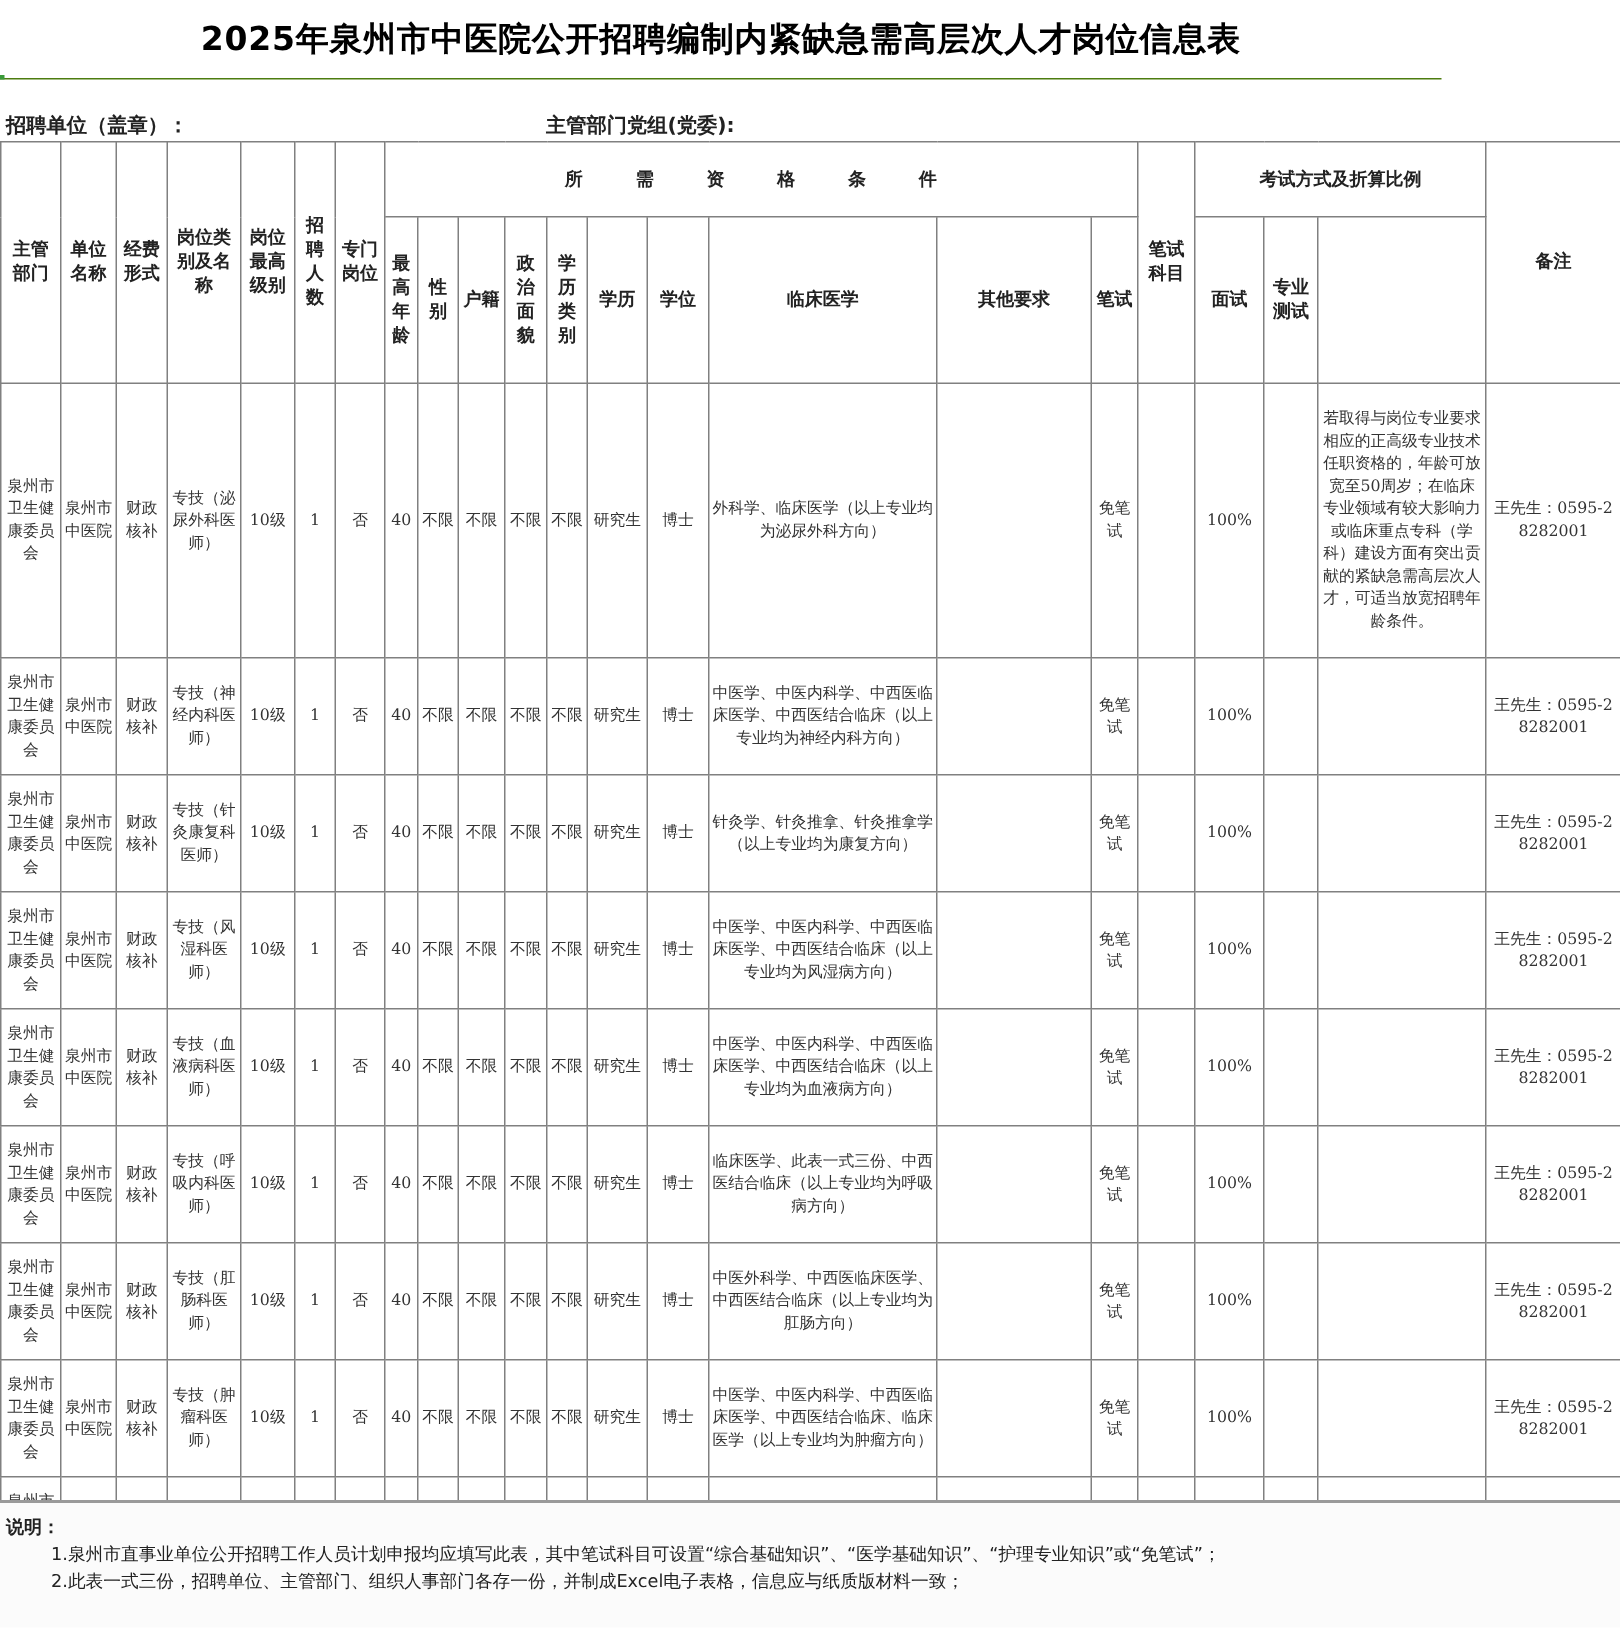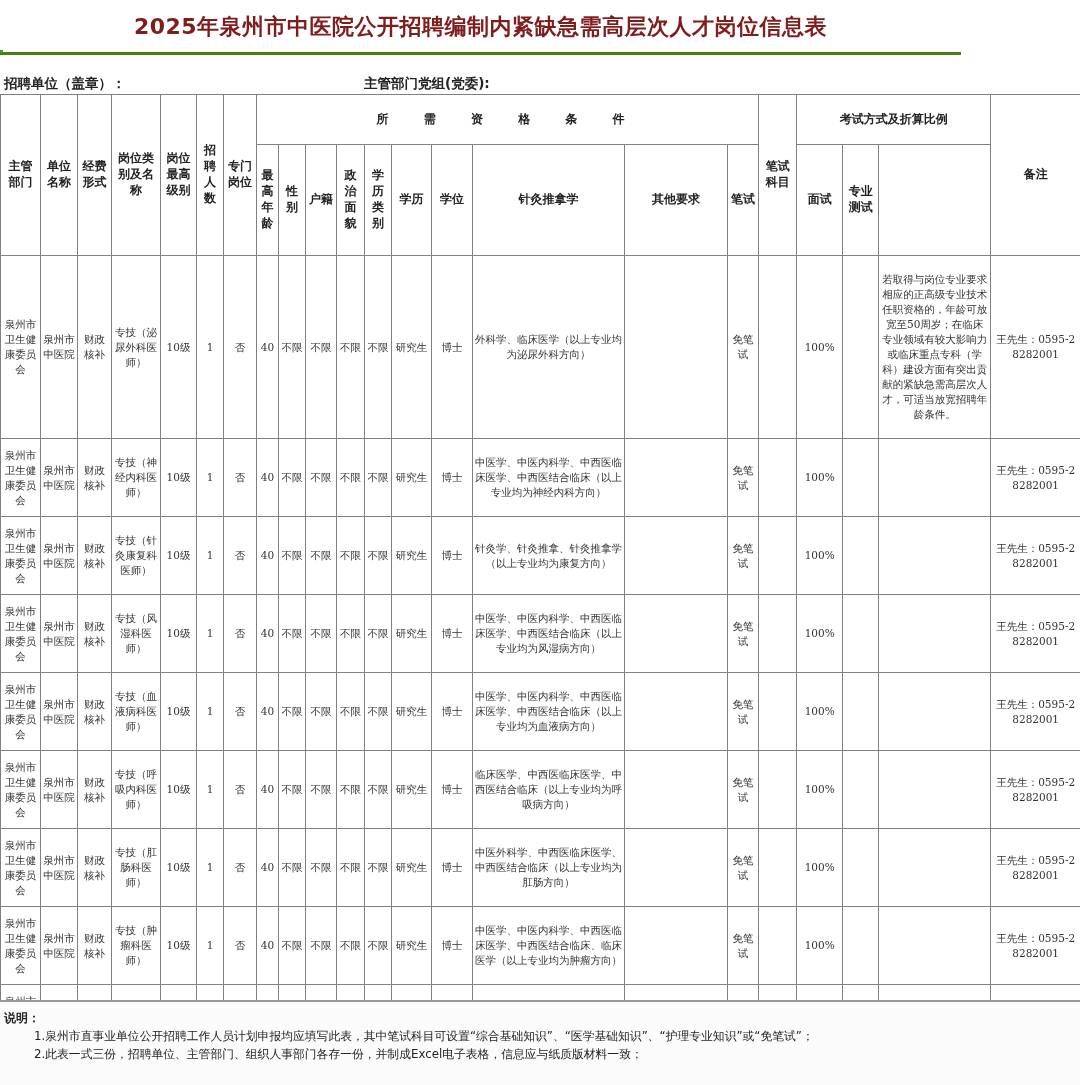--- a/index.html
+++ b/index.html
@@ -1,17 +1,17 @@
 <!DOCTYPE html>
 <html><head>
 <meta charset="utf-8">
 <style>
   html, body { margin: 0; padding: 0; background: #ffffff; }
   body { width: 1080px; height: 1085px; position: relative; overflow: hidden; color: #1a1a1a; font-family: "DejaVu Serif", "Liberation Serif", serif; }
-  .title { position: absolute; left: 0; top: 0; width: 961px; height: 52px; line-height: 54px; text-align: center; font-family: "DejaVu Sans", "Liberation Sans", sans-serif; font-size: 22px; font-weight: bold; letter-spacing: 0.5px; color: #7f1d1d; border-bottom: 3px solid #4d7c0f; }
+  .title { position: absolute; left: 0; top: 0; width: 961px; height: 52px; line-height: 54px; text-align: center; font-family: "DejaVu Sans", "Liberation Sans", sans-serif; font-size: 22px; font-weight: bold; letter-spacing: 0.5px; color: #000000; border-bottom: 1px solid #4d7c0f; }
   .subline { position: absolute; top: 62px; font-family: "DejaVu Sans", "Liberation Sans", sans-serif; font-size: 13.5px; font-weight: bold; color: #222; margin-top: 13px; }
   .sub-left { left: 4px; }
   .sub-right { left: 364px; }
   table.main { position: absolute; left: 0; top: 94px; width: 1080px; border-collapse: collapse; table-layout: fixed; }
   table.main td, table.main th { border: 1px solid #808080; padding: 0 2px; text-align: center; vertical-align: middle; font-size: 10.5px; line-height: 15px; overflow: hidden; word-break: break-all; }
   table.main th { font-family: Liberation Mono, monospace; font-weight: bold; font-size: 12px; line-height: 16px; color: #222; }
   table.main td { font-family: "DejaVu Serif", "Liberation Serif", serif; color: #333; }
   td.major { text-align: left; padding-left: 3px; font-size: 11px; line-height: 16.5px; }
   td.remark { text-align: left; font-size: 10.5px; line-height: 15.5px; padding: 0 3px; }
   .spaced { letter-spacing: 14px; }
@@ -69,21 +69,21 @@
       <th rowspan="2">招聘单位联系人及电话</th>
     </tr>
     <tr style="height:66px">
       <th>最高年龄</th>
       <th>性别</th>
       <th>户籍</th>
       <th>政治面貌</th>
       <th>学历类别</th>
       <th>学历</th>
       <th>学位</th>
-      <th>针灸推拿学</th>
+      <th>临床医学</th>
       <th>其他要求</th>
       <th>笔试</th>
       <th>面试</th>
       <th>专业测试</th>
     </tr>
   </thead>
   <tbody id="rows">
       <tr style="height: 183px;">
     <td>泉州市卫生健康委员会</td>
     <td>泉州市中医院</td>
@@ -212,21 +212,21 @@
     <td>10级</td>
     <td>1</td>
     <td>否</td>
     <td>40</td>
     <td>不限</td>
     <td>不限</td>
     <td>不限</td>
     <td>不限</td>
     <td>研究生</td>
     <td>博士</td>
-    <td class="major">临床医学、中西医临床医学、中西医结合临床（以上专业均为呼吸病方向）</td>
+    <td class="major">临床医学、此表一式三份、中西医结合临床（以上专业均为呼吸病方向）</td>
     <td></td>
     <td>免笔试</td>
     <td></td>
     <td>100%</td>
     <td></td>
     <td class="remark"></td>
     <td>王先生：0595-28282001</td>
   </tr>
       <tr style="height: 78px;">
     <td>泉州市卫生健康委员会</td>

